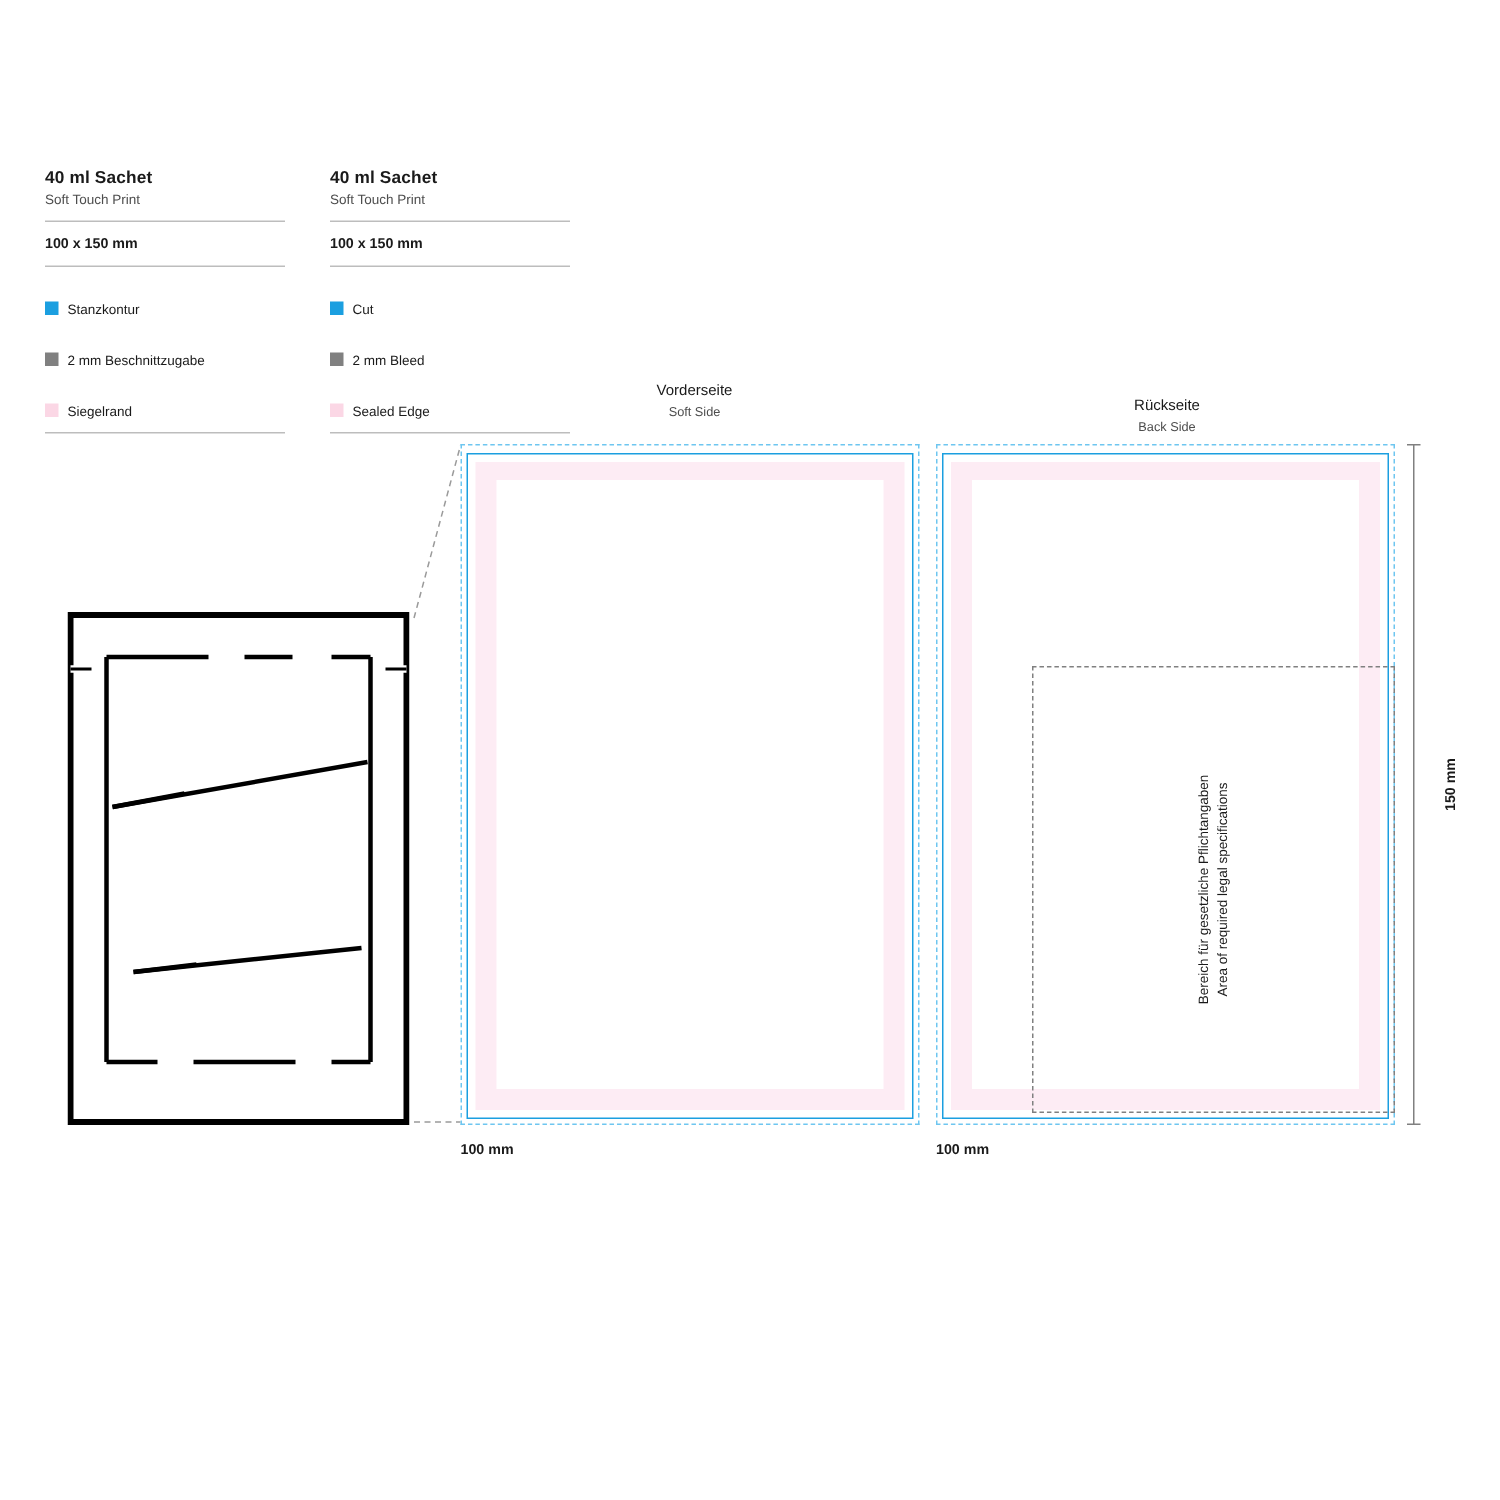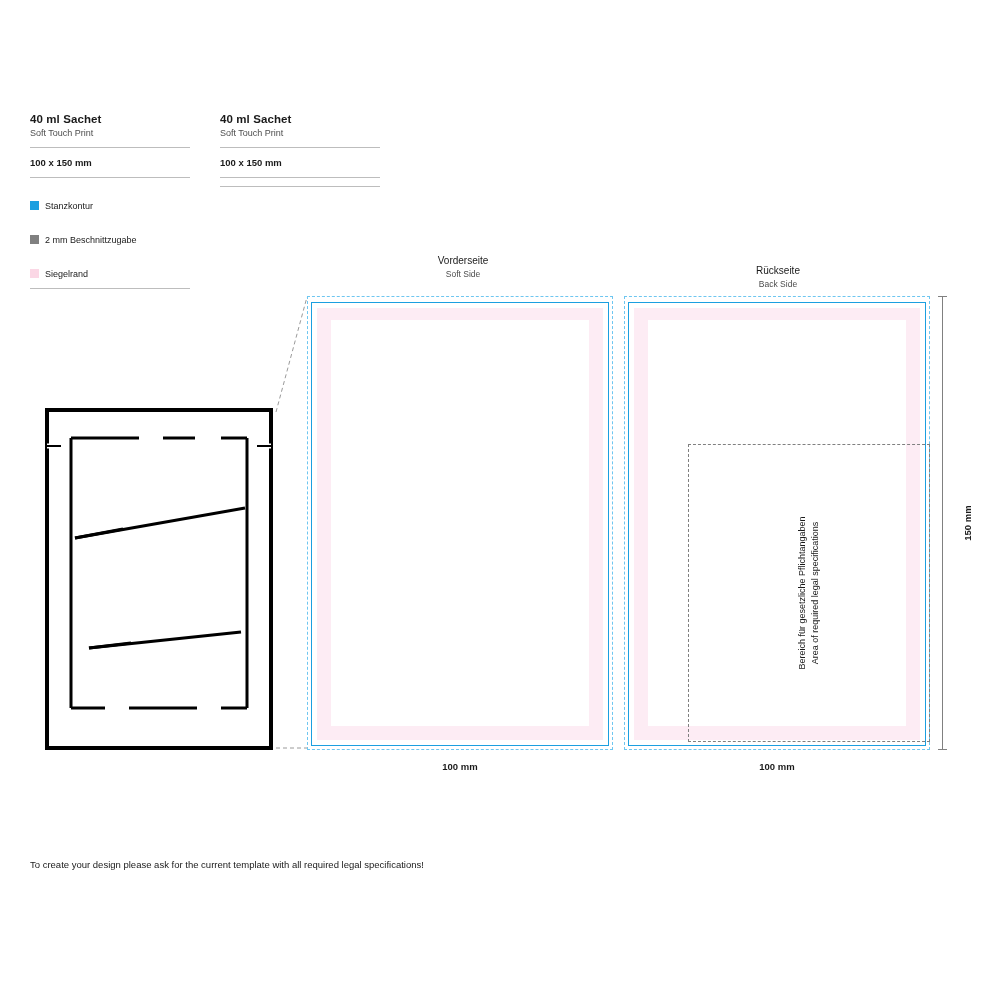--- a/index.html
+++ b/index.html
@@ -167,21 +167,20 @@
     font-size: 9px;
     line-height: 13px;
     color: #1a1a1a;
   }
 
   
   .dim-bottom {
     position: absolute;
     top: 761px;
     width: 306px;
-    text-align: center;
     font-size: 9.5px;
     font-weight: bold;
     color: #1a1a1a;
   }
   .dim-bottom.front { left: 307px; }
   .dim-bottom.back  { left: 624px; }
 
   .dim-right {
     position: absolute;
     left: 942px;
@@ -265,20 +264,34 @@
   </div>
   <div class="rule3"></div>
 </div>
 
 <div class="legend en">
   <div class="title">40 ml Sachet</div>
   <div class="subtitle">Soft Touch Print</div>
   <div class="rule"></div>
   <div class="size">100 x 150 mm</div>
   <div class="rule2"></div>
+  <div class="items">
+    <div class="item">
+      <span class="swatch" style="background:#1b9fe0"></span>
+      <span class="item-label">Cut</span>
+    </div>
+    <div class="item">
+      <span class="swatch" style="background:#808080"></span>
+      <span class="item-label">2 mm Bleed</span>
+    </div>
+    <div class="item">
+      <span class="swatch" style="background:#fbd7e5"></span>
+      <span class="item-label">Sealed Edge</span>
+    </div>
+  </div>
   <div class="rule3"></div>
 </div>
 
 <svg class="connectors" viewBox="0 0 1000 1000">
   <line x1="276" y1="412" x2="307" y2="297" stroke="#9a9a9a" stroke-width="1" stroke-dasharray="4 3"></line>
   <line x1="276" y1="748" x2="307" y2="748" stroke="#9a9a9a" stroke-width="1" stroke-dasharray="4 3"></line>
 </svg>
 
 <svg class="sachet" viewBox="0 0 228 342">
 
@@ -340,14 +353,13 @@
 <div class="dim-bottom back">100 mm</div>
 
 <div class="dim-right">
   <div class="line"></div>
   <div class="tick-top"></div>
   <div class="tick-bot"></div>
   <div class="label">150 mm</div>
 </div>
 
 <div class="footer">
-  <div class="f2">To create your design please ask for the current template with all required legal specifications!</div>
 </div>
 
 </body></html>

